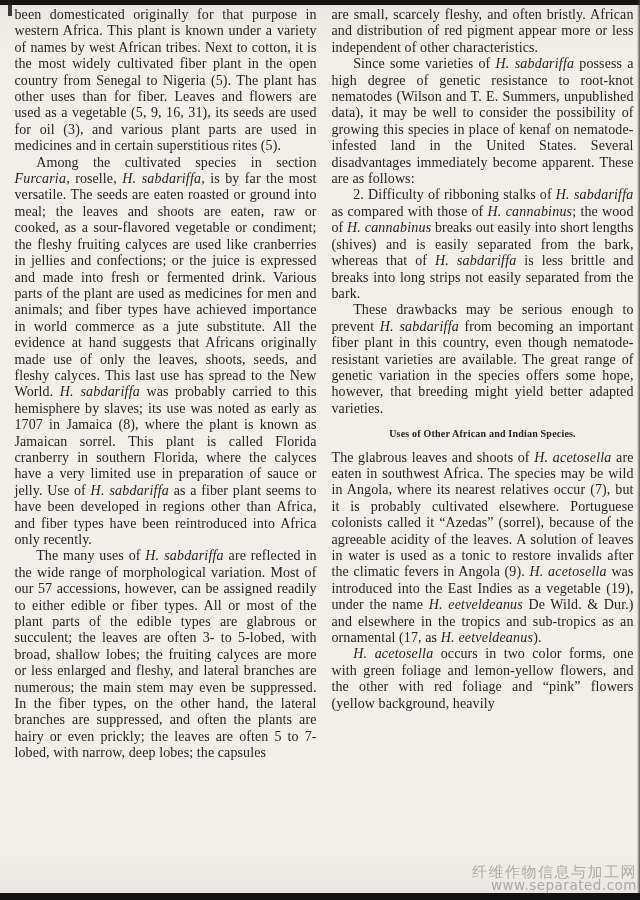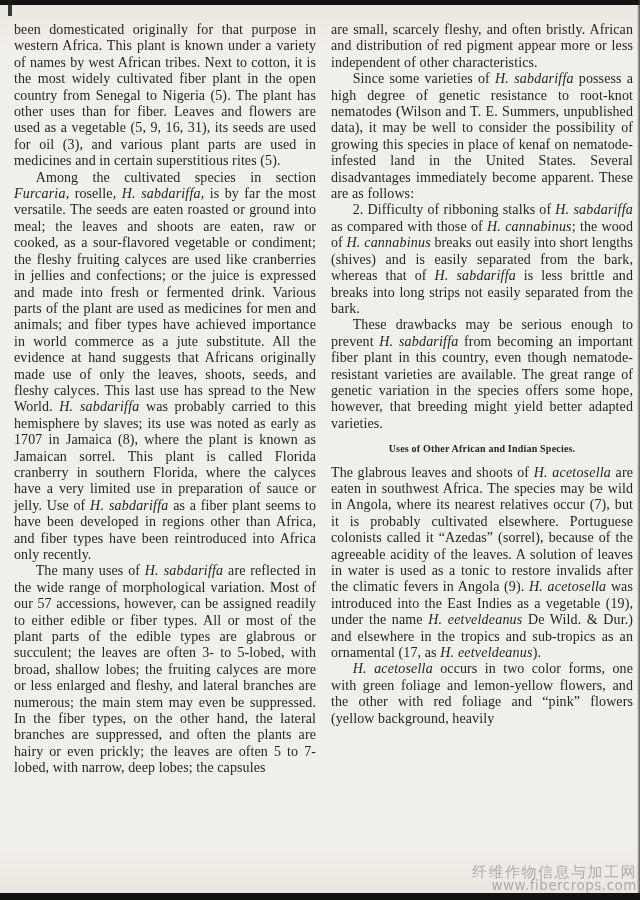--- a/index.html
+++ b/index.html
@@ -24,24 +24,25 @@
   .scan-edge-right {
     position: absolute; top: 0; bottom: 0; right: 0; width: 3px;
     background: linear-gradient(90deg, rgba(60,58,55,0), rgba(55,53,50,0.85));
   }
   .scan-smudge-topleft {
     position: absolute; top: 0; left: 8px; width: 4px; height: 16px;
     background: rgba(25,25,25,0.85);
   }
   #columns {
     position: absolute;
-    top: 22px; left: 14px;
+    top: 7px; left: 14px;
     width: 620px;
     display: flex;
     gap: 15px;
+    justify-content: center;
   }
   .col {
     width: 302px;
     text-align: justify;
     font-size: 14px;
     line-height: 16.4px;
     letter-spacing: 0.1px;
   }
   .para { margin: 0; }
   .para.indent { text-indent: 1.55em; }
@@ -94,18 +95,18 @@
         <p class="para indent">2.  Difficulty of ribboning stalks of <i>H. sabdariffa</i> as compared with those of <i>H. cannabinus</i>; the wood of <i>H. cannabinus</i> breaks out easily into short lengths (shives) and is easily separated from the bark, whereas that of <i>H. sabdariffa</i> is less brittle and breaks into long strips not easily separated from the bark.</p>
         <p class="para indent">These drawbacks may be serious enough to prevent <i>H. sabdariffa</i> from becoming an important fiber plant in this country, even though nematode-resistant varieties are available. The great range of genetic variation in the species offers some hope, however, that breeding might yield better adapted varieties.</p>
         <h2 class="section-heading">Uses of Other African and Indian Species.</h2>
         <p class="para">The glabrous leaves and shoots of <i>H. acetosella</i> are eaten in southwest Africa. The species may be wild in Angola, where its nearest relatives occur (7), but it is probably cultivated elsewhere. Portuguese colonists called it “Azedas” (sorrel), because of the agreeable acidity of the leaves. A solution of leaves in water is used as a tonic to restore invalids after the climatic fevers in Angola (9). <i>H. acetosella</i> was introduced into the East Indies as a vegetable (19), under the name <i>H. eetveldeanus</i> De Wild. &amp; Dur.) and elsewhere in the tropics and sub-tropics as an ornamental (17, as <i>H. eetveldeanus</i>).</p>
         <p class="para indent"><i>H. acetosella</i> occurs in two color forms, one with green foliage and lemon-yellow flowers, and the other with red foliage and “pink” flowers (yellow background, heavily</p>
       </div>
   </div>
 
   <div id="watermark">
     <div class="wm-cn">纤维作物信息与加工网</div>
-    <div class="wm-url">www.fibercrops.com</div>
+    <div class="wm-url">www.separated.com</div>
   </div>
 
   <div class="scan-edge-right"></div>
   <div class="scan-bar-bottom"></div>
 </div>
 
 </body></html>

